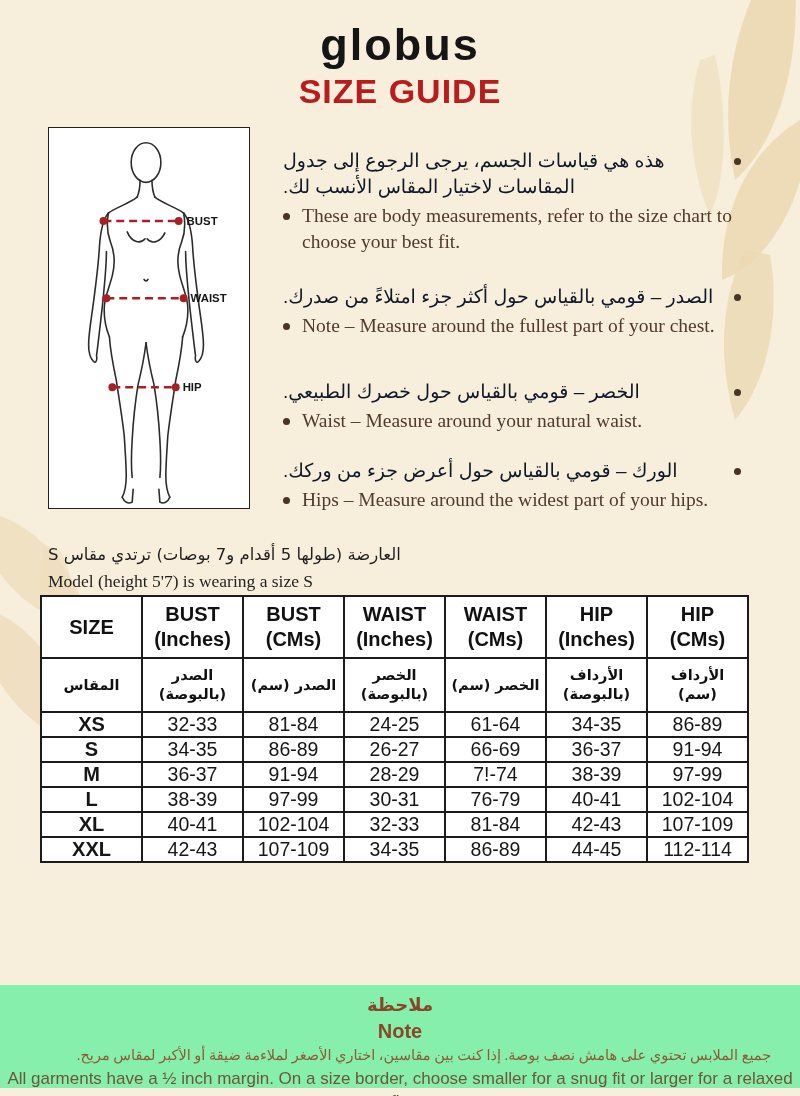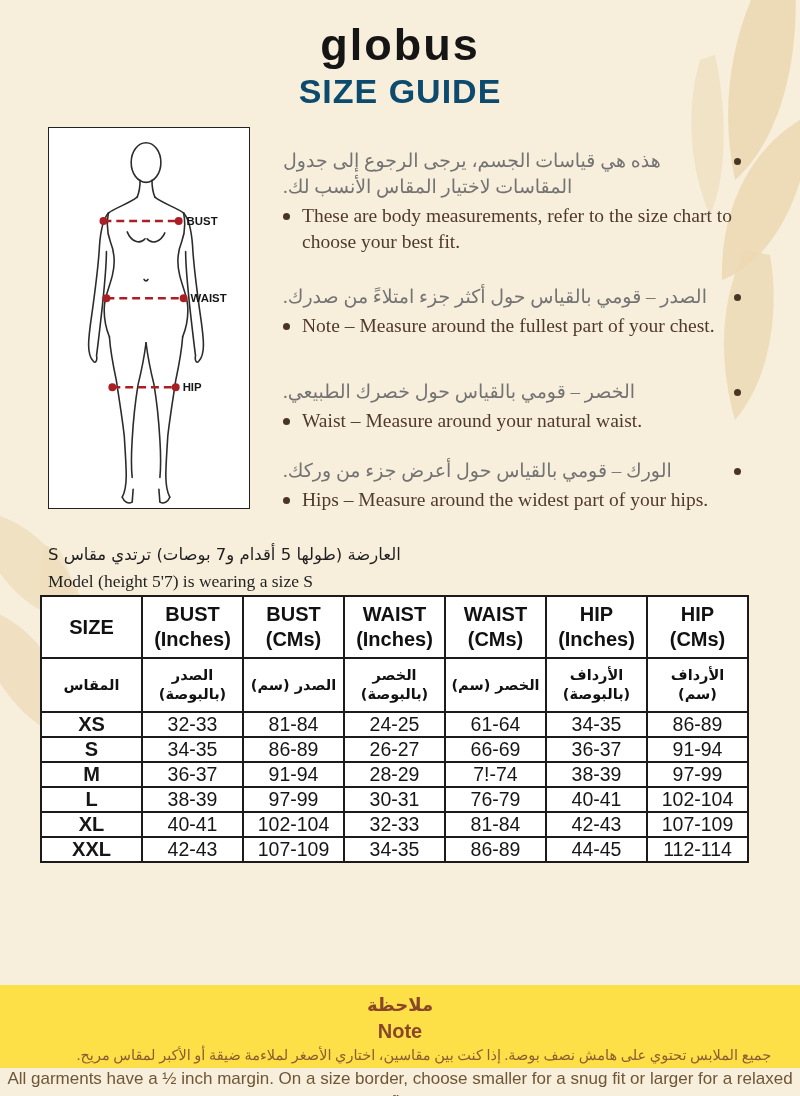--- a/index.html
+++ b/index.html
@@ -16,21 +16,21 @@
   
   .header { position:absolute; top:22px; left:0; width:100%; text-align:center; z-index:2; }
   .logo {
     font-family:"Liberation Sans", sans-serif;
     font-size:45px; font-weight:600; letter-spacing:2px;
     color:#151515; line-height:1;
   }
   .title {
     margin-top:7px;
     font-size:34px; font-weight:800; letter-spacing:1px;
-    color:#0c4a6e; line-height:1;
+    color:#b91c1c; line-height:1;
   }
 
   
   .figure-box {
     position:absolute; left:48px; top:127px; width:202px; height:382px;
     background:#ffffff; border:1.5px solid #222; z-index:2;
   }
   .figure-box svg { width:100%; height:100%; display:block; }
 
   
@@ -38,22 +38,22 @@
   .group { margin-bottom:29px; }
   .group.g2 { margin-bottom:40px; }
   .group.g3 { margin-bottom:24px; }
   .row { display:flex; align-items:flex-start; margin-bottom:3px; }
   .dot {
     width:7px; height:7px; border-radius:50%; background:#4a3424;
     flex:0 0 7px; margin-top:10px;
   }
   .ar-row .txt {
     flex:1; direction:rtl; text-align:left; margin-left:0; margin-right:12px;
-    font-family:Liberation Serif, serif;
-    font-size:19px; line-height:26px; color:#737373;
+    font-family:Liberation Sans, sans-serif;
+    font-size:19px; line-height:26px; color:#0f172a;
   }
   .en-row .txt {
     flex:1; margin-left:12px;
     font-family:"Liberation Serif", serif;
     font-size:19.5px; line-height:26px; color:#503a29;
   }
 
   
   .model { position:absolute; left:48px; top:542px; z-index:2; }
   .model .ar {
@@ -80,22 +80,22 @@
   tr.head-ar td {
     height:54px; direction:rtl;
     font-family:"DejaVu Sans", sans-serif;
     font-size:14.5px; font-weight:700; line-height:1.3; color:#111;
   }
   tr.data td { height:24px; font-size:19.5px; color:#161616; }
   tr.data td.size-cell { font-weight:800; font-size:20px; }
 
   
   .note-band {
-    position:absolute; left:0; top:985px; width:800px; height:83px;
-    background:#fde047; z-index:2; text-align:center;
+    position:absolute; left:0; top:985px; width:800px; height:103px;
+    background:#86efac; z-index:2; text-align:center;
   }
   .note-head-ar {
     margin-top:7px; font-family:"DejaVu Sans", sans-serif;
     font-size:18px; font-weight:700; color:#8a4628; line-height:26px;
   }
   .note-head-en { font-size:20px; font-weight:800; color:#8a4628; line-height:26px; }
   .note-body-ar {
     direction:rtl; font-family:Liberation Serif, serif;
     font-size:14.5px; color:#8c5c34; line-height:23px;padding-left:48px;
   }

